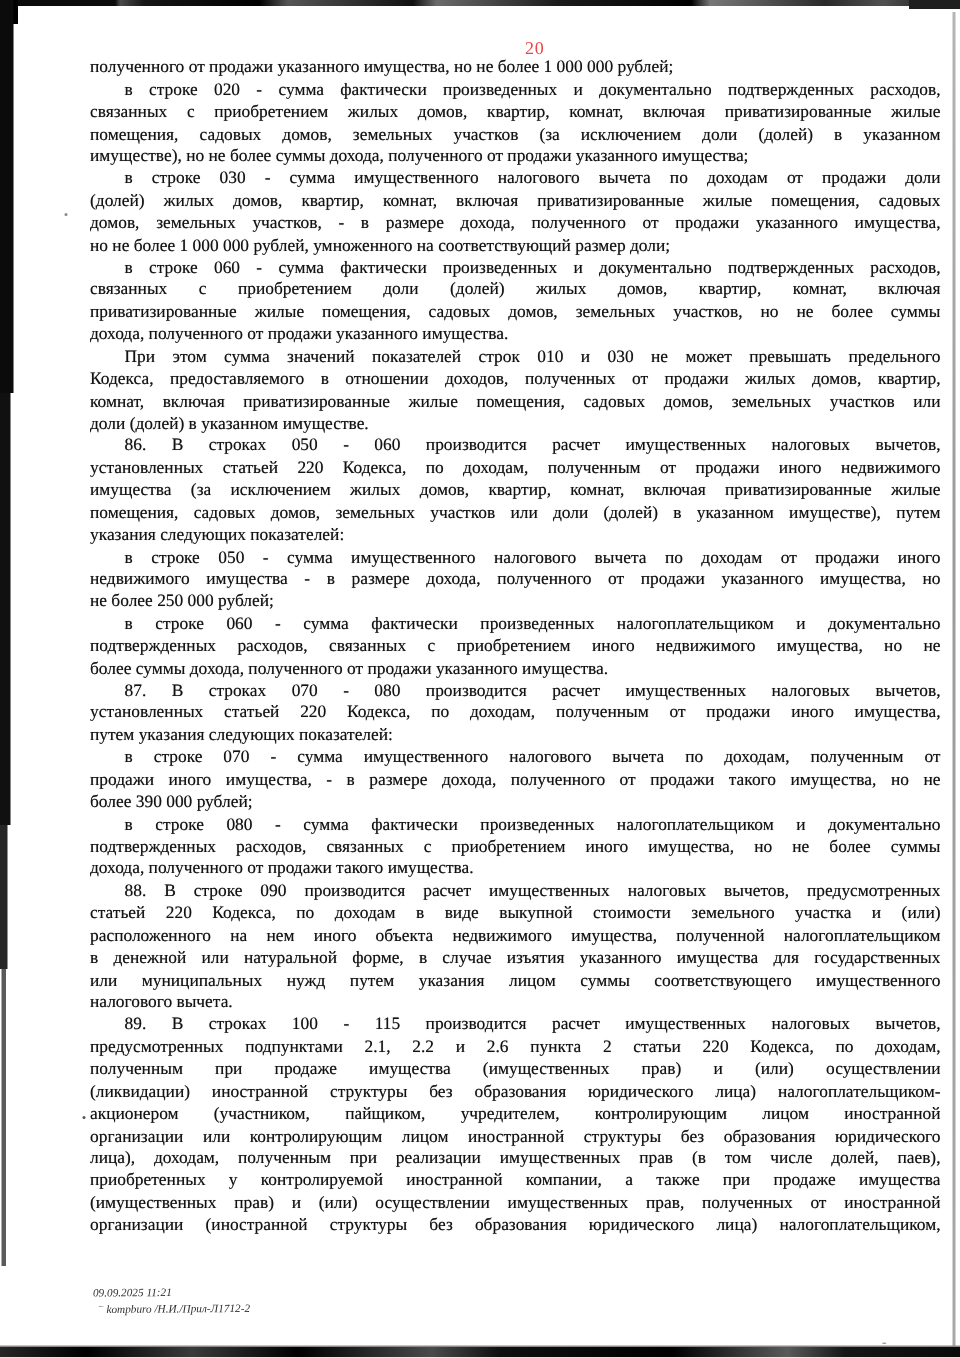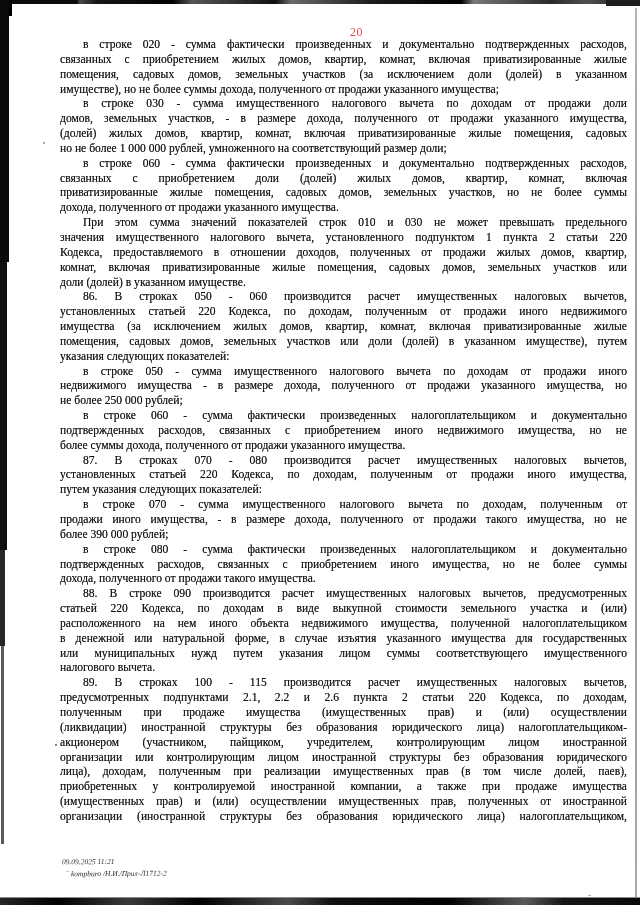--- a/index.html
+++ b/index.html
@@ -78,34 +78,34 @@
   <div class="bl0"></div>
   <div class="bl1"></div>
   <div class="bl2"></div>
   <div class="bl3"></div>
   <div class="bl4"></div>
   <div class="edge-right"></div>
 
   <div class="page-number">20</div>
 
   <div class="content">
+      <div class="line lastline">полученного от продажи указанного имущества, но не более 1 000 000 рублей;</div>
       <div class="line indent">в строке 020 - сумма фактически произведенных и документально подтвержденных расходов,</div>
       <div class="line">связанных с приобретением жилых домов, квартир, комнат, включая приватизированные жилые</div>
       <div class="line">помещения, садовых домов, земельных участков (за исключением доли (долей) в указанном</div>
       <div class="line lastline">имуществе), но не более суммы дохода, полученного от продажи указанного имущества;</div>
       <div class="line indent">в строке 030 - сумма имущественного налогового вычета по доходам от продажи доли</div>
+      <div class="line">(долей) жилых домов, квартир, комнат, включая приватизированные жилые помещения, садовых</div>
       <div class="line">домов, земельных участков, - в размере дохода, полученного от продажи указанного имущества,</div>
-      <div class="line">(долей) жилых домов, квартир, комнат, включая приватизированные жилые помещения, садовых</div>
       <div class="line lastline">но не более 1 000 000 рублей, умноженного на соответствующий размер доли;</div>
       <div class="line indent">в строке 060 - сумма фактически произведенных и документально подтвержденных расходов,</div>
       <div class="line">связанных с приобретением доли (долей) жилых домов, квартир, комнат, включая</div>
       <div class="line">приватизированные жилые помещения, садовых домов, земельных участков, но не более суммы</div>
       <div class="line lastline">дохода, полученного от продажи указанного имущества.</div>
       <div class="line indent">При этом сумма значений показателей строк 010 и 030 не может превышать предельного</div>
-      <div class="line">значения имущественного налогового вычета, установленного подпунктом 1 пункта 2 статьи 220</div>
       <div class="line">Кодекса, предоставляемого в отношении доходов, полученных от продажи жилых домов, квартир,</div>
       <div class="line">комнат, включая приватизированные жилые помещения, садовых домов, земельных участков или</div>
       <div class="line lastline">доли (долей) в указанном имуществе.</div>
       <div class="line indent">86. В строках 050 - 060 производится расчет имущественных налоговых вычетов,</div>
       <div class="line">установленных статьей 220 Кодекса, по доходам, полученным от продажи иного недвижимого</div>
       <div class="line">имущества (за исключением жилых домов, квартир, комнат, включая приватизированные жилые</div>
       <div class="line">помещения, садовых домов, земельных участков или доли (долей) в указанном имуществе), путем</div>
       <div class="line lastline">указания следующих показателей:</div>
       <div class="line indent">в строке 050 - сумма имущественного налогового вычета по доходам от продажи иного</div>
       <div class="line">недвижимого имущества - в размере дохода, полученного от продажи указанного имущества, но</div>

